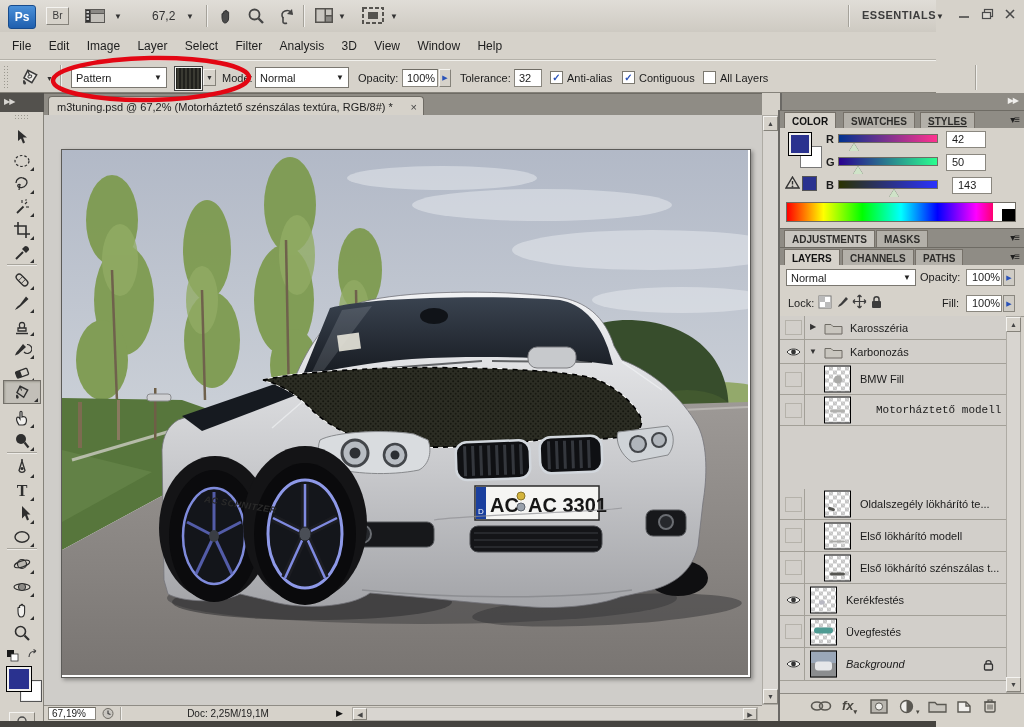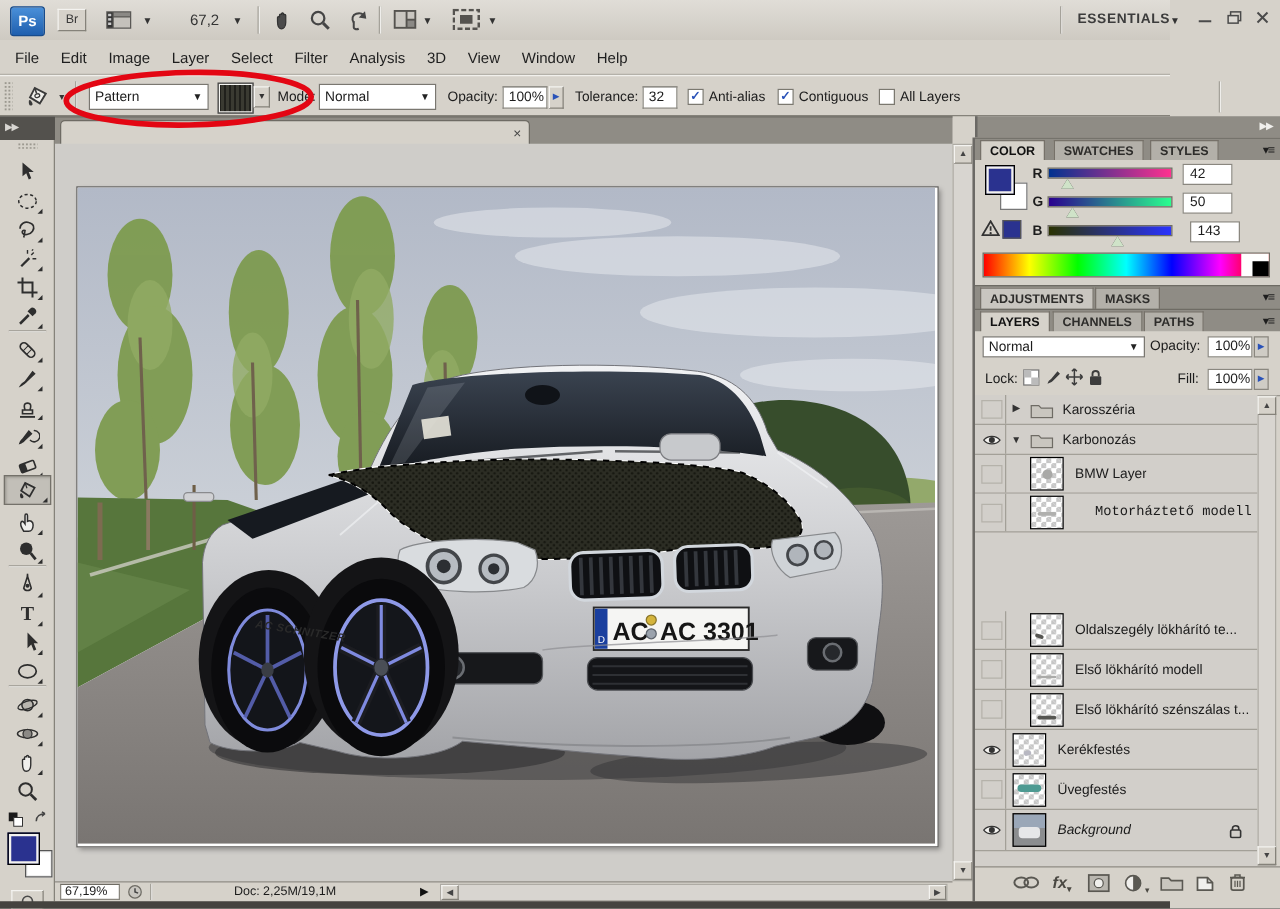--- a/index.html
+++ b/index.html
@@ -173,20 +173,21 @@
 
   <svg class="abs" style="left:48px;top:54px;z-index:50;pointer-events:none;" width="210" height="50">
     <ellipse cx="103" cy="25" rx="98" ry="21" fill="none" stroke="#e30613" stroke-width="4.5" transform="rotate(-1 103 25)"></ellipse>
   </svg>
 
   <div class="abs" style="left:0;top:93px;width:44px;height:19px;background:#53514d;">
     <span style="position:absolute;left:4px;top:4px;color:#d8d6d2;font-size:8px;letter-spacing:-1px;">▶▶</span>
   </div>
   <div class="tabstrip" style="left:44px;top:93px;width:718px;height:22px;">
     <div class="abs" style="left:4px;top:2px;width:376px;height:20px;background:#d6d2ca;border:1px solid #6e6b64;border-bottom:none;border-radius:4px 4px 0 0;line-height:20px;padding:0 8px;box-sizing:border-box;">
+      <span>m3tuning.psd @ 67,2% (Motorháztető szénszálas textúra, RGB/8#) *</span>
       <span style="position:absolute;right:6px;top:0;color:#444;">×</span>
     </div>
   </div>
   <div class="abs" style="left:780px;top:93px;width:244px;height:17px;background:#8f8c85;border-left:2px solid #6b6965;box-sizing:border-box;">
     <span style="position:absolute;right:6px;top:3px;color:#f0efec;font-size:8px;letter-spacing:-1px;">▶▶</span>
   </div>
 
   <div class="abs" style="left:0;top:112px;width:44px;height:609px;background:#d6d2ca;border-right:1px solid #85827a;box-sizing:border-box;">
     <div class="abs" style="left:14px;top:2px;width:16px;height:5px;background-image:radial-gradient(#9b988f 1px,transparent 1px);background-size:3px 3px;"></div>
 
@@ -598,21 +599,21 @@
       <div class="sbtn" style="left:0;top:0;width:14px;height:12px;line-height:11px;">◀</div>
       <div class="sbtn" style="right:0;top:0;width:14px;height:12px;line-height:11px;">▶</div>
     </div>
   </div>
 
   <div class="abs" style="left:778px;top:110px;width:246px;height:611px;background:#d6d2ca;border-left:2px solid #6b6965;box-sizing:border-box;"></div>
 
   <div class="tabstrip" style="left:780px;top:110px;width:244px;height:18px;">
     <div class="ptab active" style="left:4px;">COLOR</div>
     <div class="ptab" style="left:63px;">SWATCHES</div>
-    <div class="ptab" style="left:140px;">STYLES</div>
+    <div class="ptab" style="left:140px;text-decoration:underline;">STYLES</div>
     <div class="pmenu">▾≡</div>
   </div>
   <div class="abs" style="left:780px;top:128px;width:244px;height:100px;background:#d6d2ca;">
     <div class="abs" style="left:20px;top:18px;width:20px;height:20px;background:#fff;border:1px solid #777;"></div>
     <div class="abs" style="left:8px;top:4px;width:22px;height:22px;background:#2a328f;border:1px solid #000;box-shadow:inset 0 0 0 2px #f2f1ee;"></div>
 
     <div class="lbl" style="left:46px;top:5px;font-weight:bold;">R</div>
     <div class="slidertrack" style="left:58px;top:6px;background:linear-gradient(90deg,#00328f,#ff328f);"></div>
     <div class="slidertri" style="left:69px;top:15px;"></div>
     <div class="valbox" style="left:166px;top:3px;">42</div>
@@ -707,21 +708,21 @@
     <span class="lname" style="left:70px;">Karbonozás</span>
   </div>
 
   <div class="lrow" style="top:364px;height:31px;">
     <div class="eyecell">
         <div class="eyebox"></div>
       </div>
     <div class="thumb checker" style="left:44px;">
         <div class="mark" style="left:9px;top:9px;width:8px;height:8px;border-radius:50%;background:#a9a9a7;"></div>
       </div>
-    <span class="lname" style="left:80px;">BMW Layer</span>
+    <span class="lname" style="left:80px;">BMW Fill</span>
   </div>
 
   <div class="lrow" style="top:395px;height:31px;">
     <div class="eyecell">
         <div class="eyebox"></div>
       </div>
     <div class="thumb checker" style="left:44px;">
         <div class="mark" style="left:5px;top:12px;width:15px;height:3px;background:#b0b0ae;"></div>
       </div>
     <span class="lname" style="left:96px;font-family:Liberation Mono, monospace;">Motorháztető modell</span>

